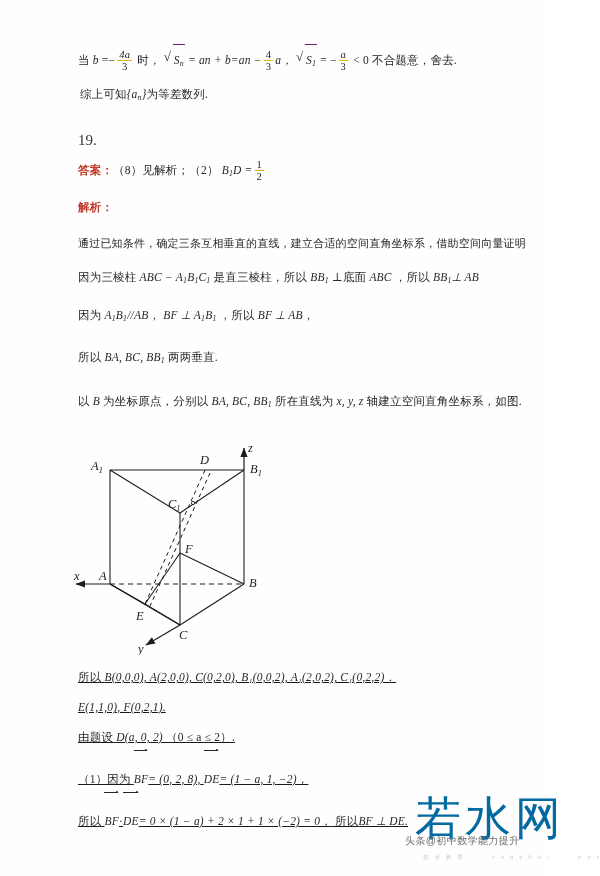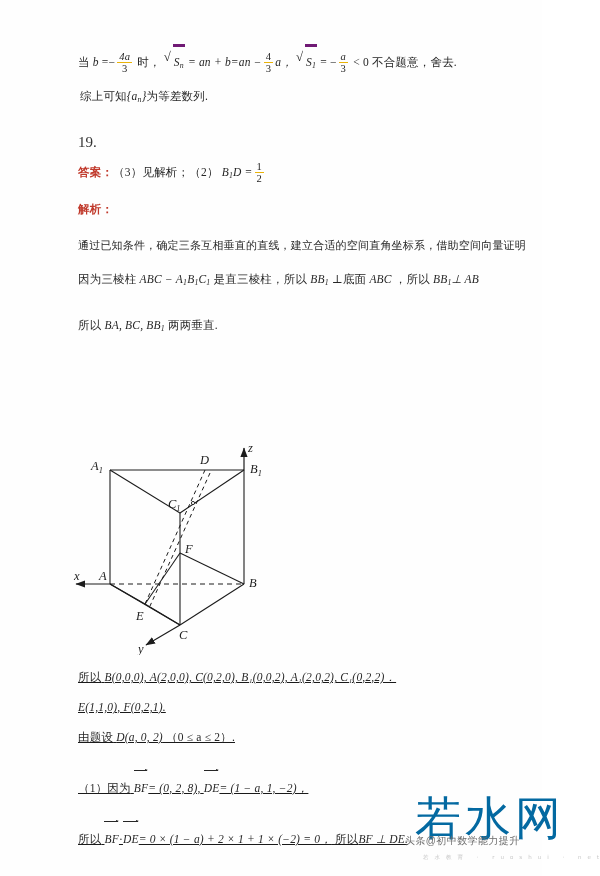--- a/index.html
+++ b/index.html
@@ -46,25 +46,25 @@
   .frac .nu{display:block;padding:0 2px;border-bottom:1px solid #eab308;}
   .frac .de{display:block;padding:0 2px;}
   .sqrt{display:inline-block;position:relative;padding-left:9px;}
   .sqrt:before{
     content:"√";
     position:absolute;left:0;top:-2px;
     font-size:1.12em;
   }
   .sqrt .rad{
     display:inline-block;
-    border-top:3px solid #701a75;
+    border-top:1px solid #701a75;
     padding:0 1px;
     position:relative;top:-0.5px;
   }
-  .vec{display:inline-block;position:relative;padding-top:1px;margin-top:20px;}
+  .vec{display:inline-block;position:relative;padding-top:12px;}
   .vec .bar{
     position:absolute;left:0;right:1px;top:-2px;height:1px;background:#262626;
   }
   .vec .bar:after{
     content:"";position:absolute;right:-1px;top:-1.5px;
     border-left:3px solid #262626;
     border-top:1.7px solid transparent;
     border-bottom:1.7px solid transparent;
   }
   
@@ -138,21 +138,21 @@
 
     <div class="line" style="padding-left:2px;">
       <span class="mn">综上可知</span><span class="mi">{a</span><sub>n</sub><span class="mi">}</span><span class="mn">为等差数列.</span>
     </div>
 
     <div style="height:10px;"></div>
 
     <div class="num-line" style="margin-top:4px;">19.</div>
 
     <div class="line" style="line-height:34px;">
-      <span class="redlbl">答案：</span><span class="mn">（3）见解析；（2）</span>
+      <span class="redlbl">答案：</span><span class="mn">（8）见解析；（2）</span>
       <span class="mi">B</span><sub>1</sub><span class="mi">D =</span><span class="frac"><span class="nu mn">1</span><span class="de mn">2</span></span>
     </div>
 
     <div class="line" style="line-height:30px;">
       <span class="redlbl">解析：</span>
     </div>
 
     <div style="height:6px;"></div>
 
     <div class="line" style="font-size:11px;">通过已知条件，确定三条互相垂直的直线，建立合适的空间直角坐标系，借助空间向量证明</div>
@@ -165,34 +165,50 @@
       <span class="mn">是直三棱柱，所以</span>
       <span class="mi">BB</span><sub>1</sub>
       <span class="mn">⊥</span><span class="mn">底面</span>
       <span class="mi">ABC</span>
       <span class="mn">，所以</span>
       <span class="mi">BB</span><sub>1</sub><span class="mi">⊥ AB</span>
     </div>
 
     <div style="height:4px;"></div>
 
+    <div class="line">
+      <span class="mn">因为</span>
+      <span class="mi">A</span><sub>1</sub><span class="mi">B</span><sub>1</sub><span class="mi">//AB，</span>
+      <span class="mi">BF ⊥ A</span><sub>1</sub><span class="mi">B</span><sub>1</sub>
+      <span class="mn">，所以</span>
+      <span class="mi">BF ⊥ AB</span><span class="mn">，</span>
+    </div>
 
     <div style="height:4px;"></div>
 
 
     <div style="height:4px;"></div>
 
     <div class="line">
       <span class="mn">所以</span>
       <span class="mi">BA, BC, BB</span><sub>1</sub>
       <span class="mn">两两垂直.</span>
     </div>
 
     <div style="height:10px;"></div>
 
+    <div class="line">
+      <span class="mn">以</span>
+      <span class="mi">B</span>
+      <span class="mn">为坐标原点，分别以</span>
+      <span class="mi">BA, BC, BB</span><sub>1</sub>
+      <span class="mn">所在直线为</span>
+      <span class="mi">x, y, z</span>
+      <span class="mn">轴建立空间直角坐标系，如图.</span>
+    </div>
 
   </div>
 
   <div class="figure">
     <svg width="290" height="215" viewBox="0 0 290 215">
       <defs>
         <marker id="arw" markerWidth="9" markerHeight="9" refX="7.5" refY="3" orient="auto">
           <path d="M0,0 L8,3 L0,6 z" fill="#1c1c1c"></path>
         </marker>
       </defs>

